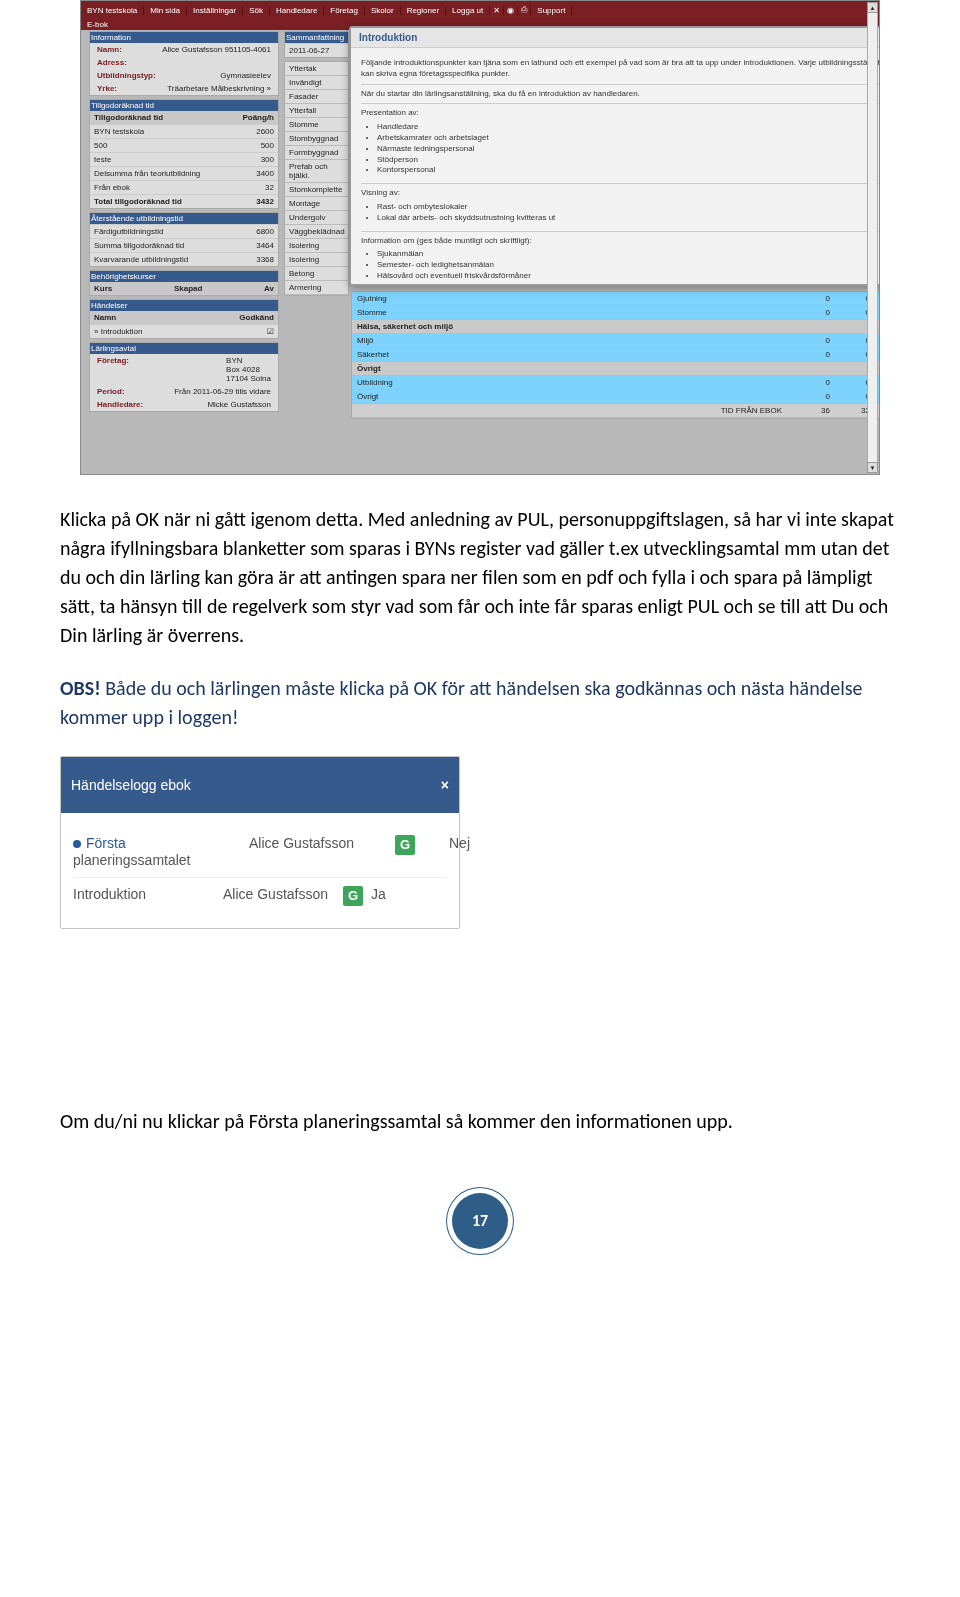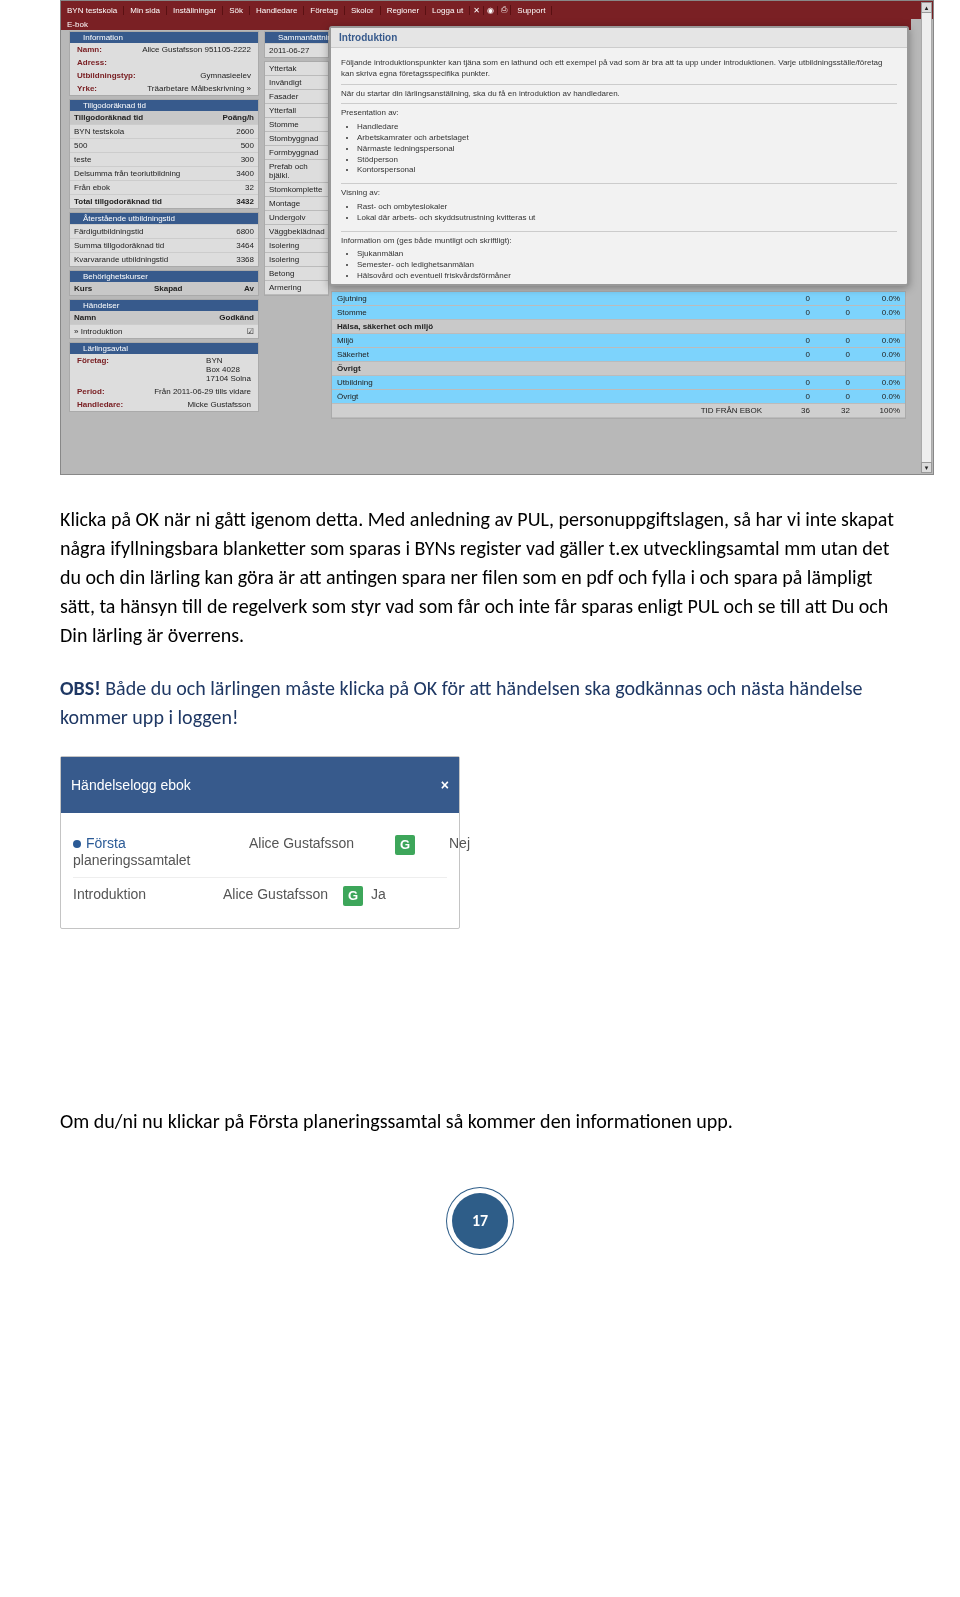--- a/index.html
+++ b/index.html
@@ -8,21 +8,21 @@
     font-family: Calibri, Arial, sans-serif;
     background: #fff;
     color: #000;
     width: 960px;
   }
   .page {
     padding: 0 60px 40px 60px;
   }
   
   .screenshot {
-    width: 874px;
+    width: 800px;
     height: 475px;
     margin: 0 auto 30px auto;
     border: 1px solid #888;
     position: relative;
     background: #b8b8b8;
     font-family: Verdana, Arial, sans-serif;
     font-size: 8px;
     color: #222;
     overflow: hidden;
   }
@@ -73,21 +73,21 @@
     border-bottom: 1px solid #bbb;
   }
   .panel {
     border: 1px solid #aaa;
     background: #ddd;
   }
   .panel-head {
     background: #375a8c;
     color: #fff;
     font-size: 8px;
-    padding: 1px 13px;
+    padding: 1px 1px;
   }
   .panel-body {
     font-size: 8px;
   }
   .kv {
     display: flex;
     padding: 2px 7px;
     justify-content: space-between;
   }
   .kv .k { color: #7a2024; font-weight: bold; margin-right: 4px; }
@@ -292,21 +292,21 @@
       <span>Support</span>
     </div>
     <div class="ebok-title">E-bok</div>
 
     <div class="col-left">
       <div class="panel">
         <div class="panel-head">Information</div>
         <div class="panel-body">
           <div class="kv">
               <span class="k">Namn:</span>
-              <span>Alice Gustafsson 951105-2222</span>
+              <span>Alice Gustafsson 951105-4061</span>
             </div>
           <div class="kv">
               <span class="k">Adress:</span>
               <span></span>
             </div>
           <div class="kv">
               <span class="k">Utbildningstyp:</span>
               <span>Gymnasieelev</span>
             </div>
           <div class="kv">

